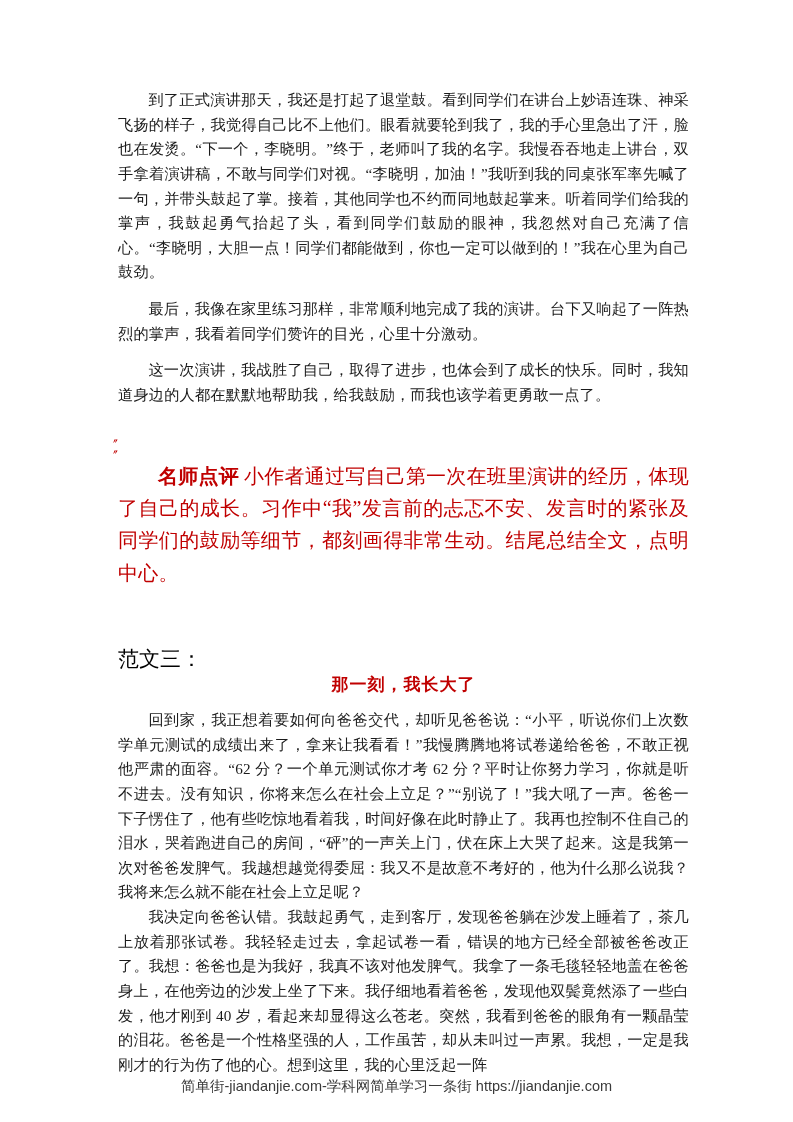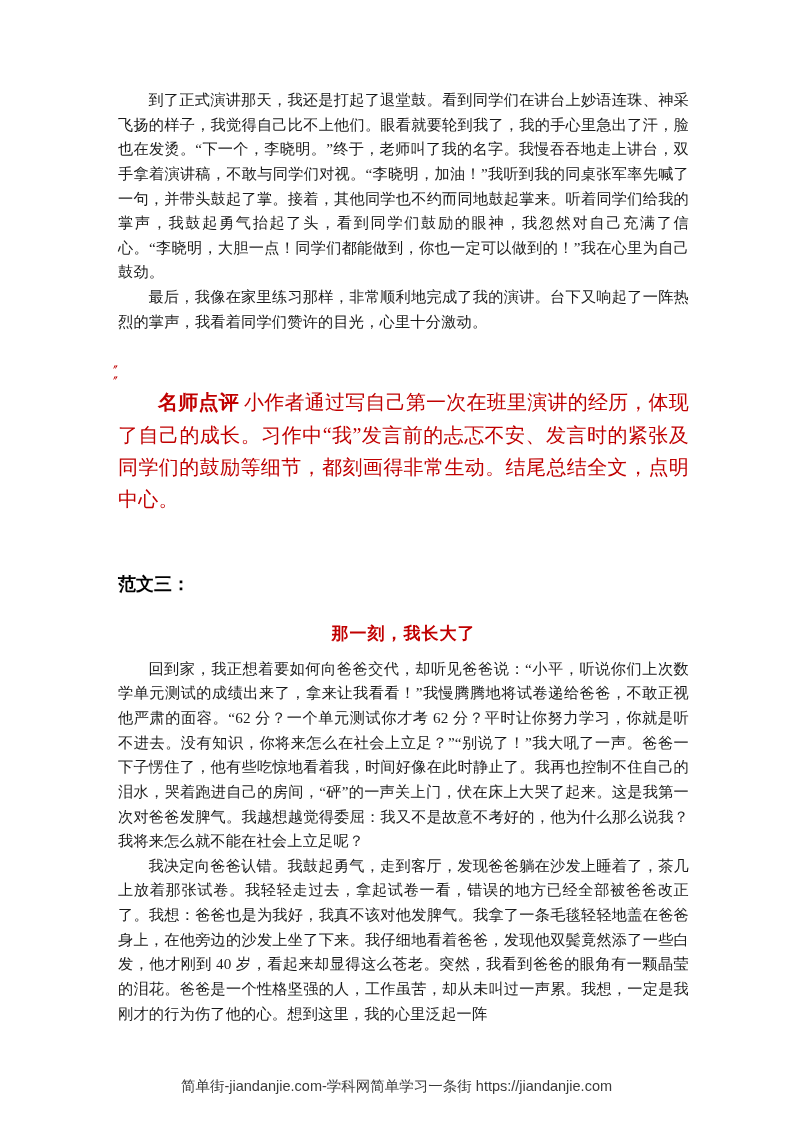--- a/index.html
+++ b/index.html
@@ -28,21 +28,21 @@
     font-size: 15.2px;
     line-height: 1.62;
     text-align: justify;
     text-justify: inter-ideograph;
     letter-spacing: 0.2px;
   }
   .indent {
     text-indent: 2em;
   }
   .body-block p + p {
-    margin-top: 0px;
+    margin-top: 12px;
   }
   .comment-block {
     margin-top: 52px;
     color: #c00000;
     position: relative;
   }
   .comment-block p {
     color: #c00000;
     font-size: 20px;
     line-height: 1.62;
@@ -53,26 +53,25 @@
     top: -22px;
     font-size: 10px;
     color: #c00000;
     line-height: 1.1;
   }
   .comment-lead {
     font-weight: bold;
   }
   .section-title {
     margin-top: 56px;
-    font-size: 18px;
-    font-weight: bold;
+    font-size: 21px;
+    font-weight: normal;
     color: #000;
   }
   .essay-title {
-    margin-top: 26px;
     text-align: center;
     font-size: 17px;
     font-weight: bold;
     color: #c00000;
     letter-spacing: 1px;
   }
   .essay-body {
     margin-top: 12px;
   }
   .footer {
@@ -87,20 +86,21 @@
   }
 </style>
 </head>
 <body>
 
 <div class="page">
 
   <div class="body-block">
     <p class="indent">到了正式演讲那天，我还是打起了退堂鼓。看到同学们在讲台上妙语连珠、神采飞扬的样子，我觉得自己比不上他们。眼看就要轮到我了，我的手心里急出了汗，脸也在发烫。“下一个，李晓明。”终于，老师叫了我的名字。我慢吞吞地走上讲台，双手拿着演讲稿，不敢与同学们对视。“李晓明，加油！”我听到我的同桌张军率先喊了一句，并带头鼓起了掌。接着，其他同学也不约而同地鼓起掌来。听着同学们给我的掌声，我鼓起勇气抬起了头，看到同学们鼓励的眼神，我忽然对自己充满了信心。“李晓明，大胆一点！同学们都能做到，你也一定可以做到的！”我在心里为自己鼓劲。</p>
     <p class="indent">最后，我像在家里练习那样，非常顺利地完成了我的演讲。台下又响起了一阵热烈的掌声，我看着同学们赞许的目光，心里十分激动。</p>
+    <p class="indent">这一次演讲，我战胜了自己，取得了进步，也体会到了成长的快乐。同时，我知道身边的人都在默默地帮助我，给我鼓励，而我也该学着更勇敢一点了。</p>
   </div>
 
   <div class="comment-block">
     <div class="comment-marks">〞<br>〞</div>
     <p class="indent"><span class="comment-lead">名师点评</span><span> 小作者通过写自己第一次在班里演讲的经历，体现了自己的成长。习作中“我”发言前的忐忑不安、发言时的紧张及同学们的鼓励等细节，都刻画得非常生动。结尾总结全文，点明中心。</span></p>
   </div>
 
   <div class="section-title">范文三：</div>
 
   <div class="essay-title">那一刻，我长大了</div>

